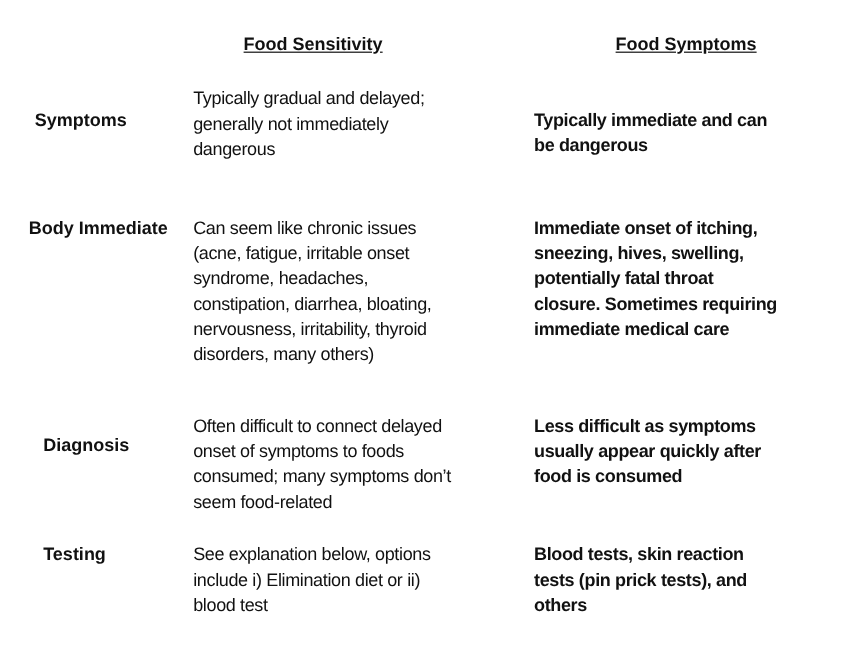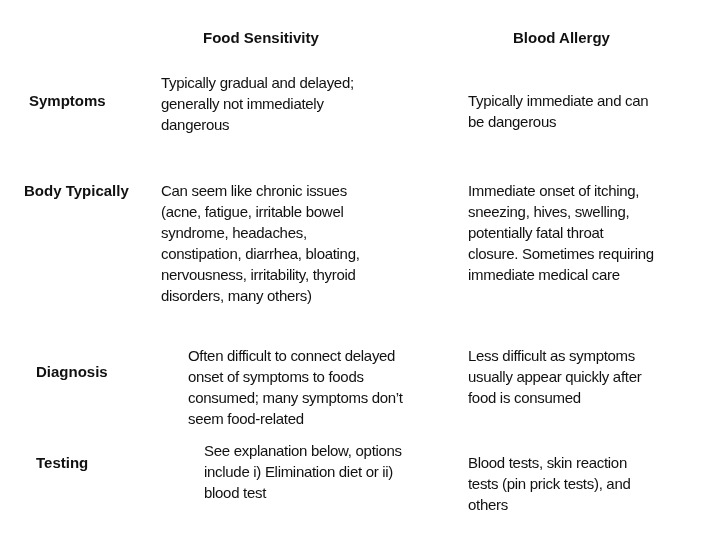--- a/index.html
+++ b/index.html
@@ -4,78 +4,78 @@
   <style>
     html, body { margin: 0; padding: 0; background: #ffffff; }
     body {
       width: 720px; height: 540px; position: relative; overflow: hidden;
       font-family: "Liberation Sans", sans-serif;
       color: #111111;
       font-size: 15px;
       line-height: 21px;
     }
     .hdr {
-      position: absolute; top: 27px; font-weight: bold; 
+      position: absolute; top: 27px; font-weight: bold; text-decoration: underline;
       font-size: 15px; white-space: nowrap;
     }
     .label {
       position: absolute; font-weight: bold; white-space: nowrap;
       font-size: 15px;
     }
     .cell {
       position: absolute; white-space: pre-line; font-size: 15px;
       letter-spacing: -0.3px;
     }
     .c1 { left: 161px; width: 270px; }
-    .c2 { left: 468px; width: 250px; }
+    .c2 { left: 445px; width: 250px; font-weight: bold; }
   </style>
 </head>
 <body>
 
 <div>
   <div class="hdr" style="left:203px;">Food Sensitivity</div>
-  <div class="hdr" style="left:513px;">Blood Allergy</div>
+  <div class="hdr" style="left:513px;">Food Symptoms</div>
 
   <div>
     <div class="label" style="left:29px; top:90px;">Symptoms</div>
     <div class="cell c1" style="top:72px;">Typically gradual and delayed;
 generally not immediately
 dangerous</div>
     <div class="cell c2" style="top:90px;">Typically immediate and can
 be dangerous</div>
   </div>
 
   <div>
-    <div class="label" style="left:24px; top:180px;">Body Typically</div>
+    <div class="label" style="left:24px; top:180px;">Body Immediate</div>
     <div class="cell c1" style="top:180px;">Can seem like chronic issues
-(acne, fatigue, irritable bowel
+(acne, fatigue, irritable onset
 syndrome, headaches,
 constipation, diarrhea, bloating,
 nervousness, irritability, thyroid
 disorders, many others)</div>
     <div class="cell c2" style="top:180px;">Immediate onset of itching,
 sneezing, hives, swelling,
 potentially fatal throat
 closure. Sometimes requiring
 immediate medical care</div>
   </div>
 
   <div>
     <div class="label" style="left:36px; top:345px;margin-top:16px;">Diagnosis</div>
-    <div class="cell c1" style="top:345px;margin-left:27px;">Often difficult to connect delayed
+    <div class="cell c1" style="top:345px;">Often difficult to connect delayed
 onset of symptoms to foods
 consumed; many symptoms don’t
 seem food-related</div>
     <div class="cell c2" style="top:345px;">Less difficult as symptoms
 usually appear quickly after
 food is consumed</div>
   </div>
 
   <div>
     <div class="label" style="left:36px; top:452px;">Testing</div>
-    <div class="cell c1" style="top:440px;margin-left:43px;">See explanation below, options
+    <div class="cell c1" style="top:452px;">See explanation below, options
 include i) Elimination diet or ii)
 blood test</div>
     <div class="cell c2" style="top:452px;">Blood tests, skin reaction
 tests (pin prick tests), and
 others</div>
   </div>
 </div>
 
 </body></html>

